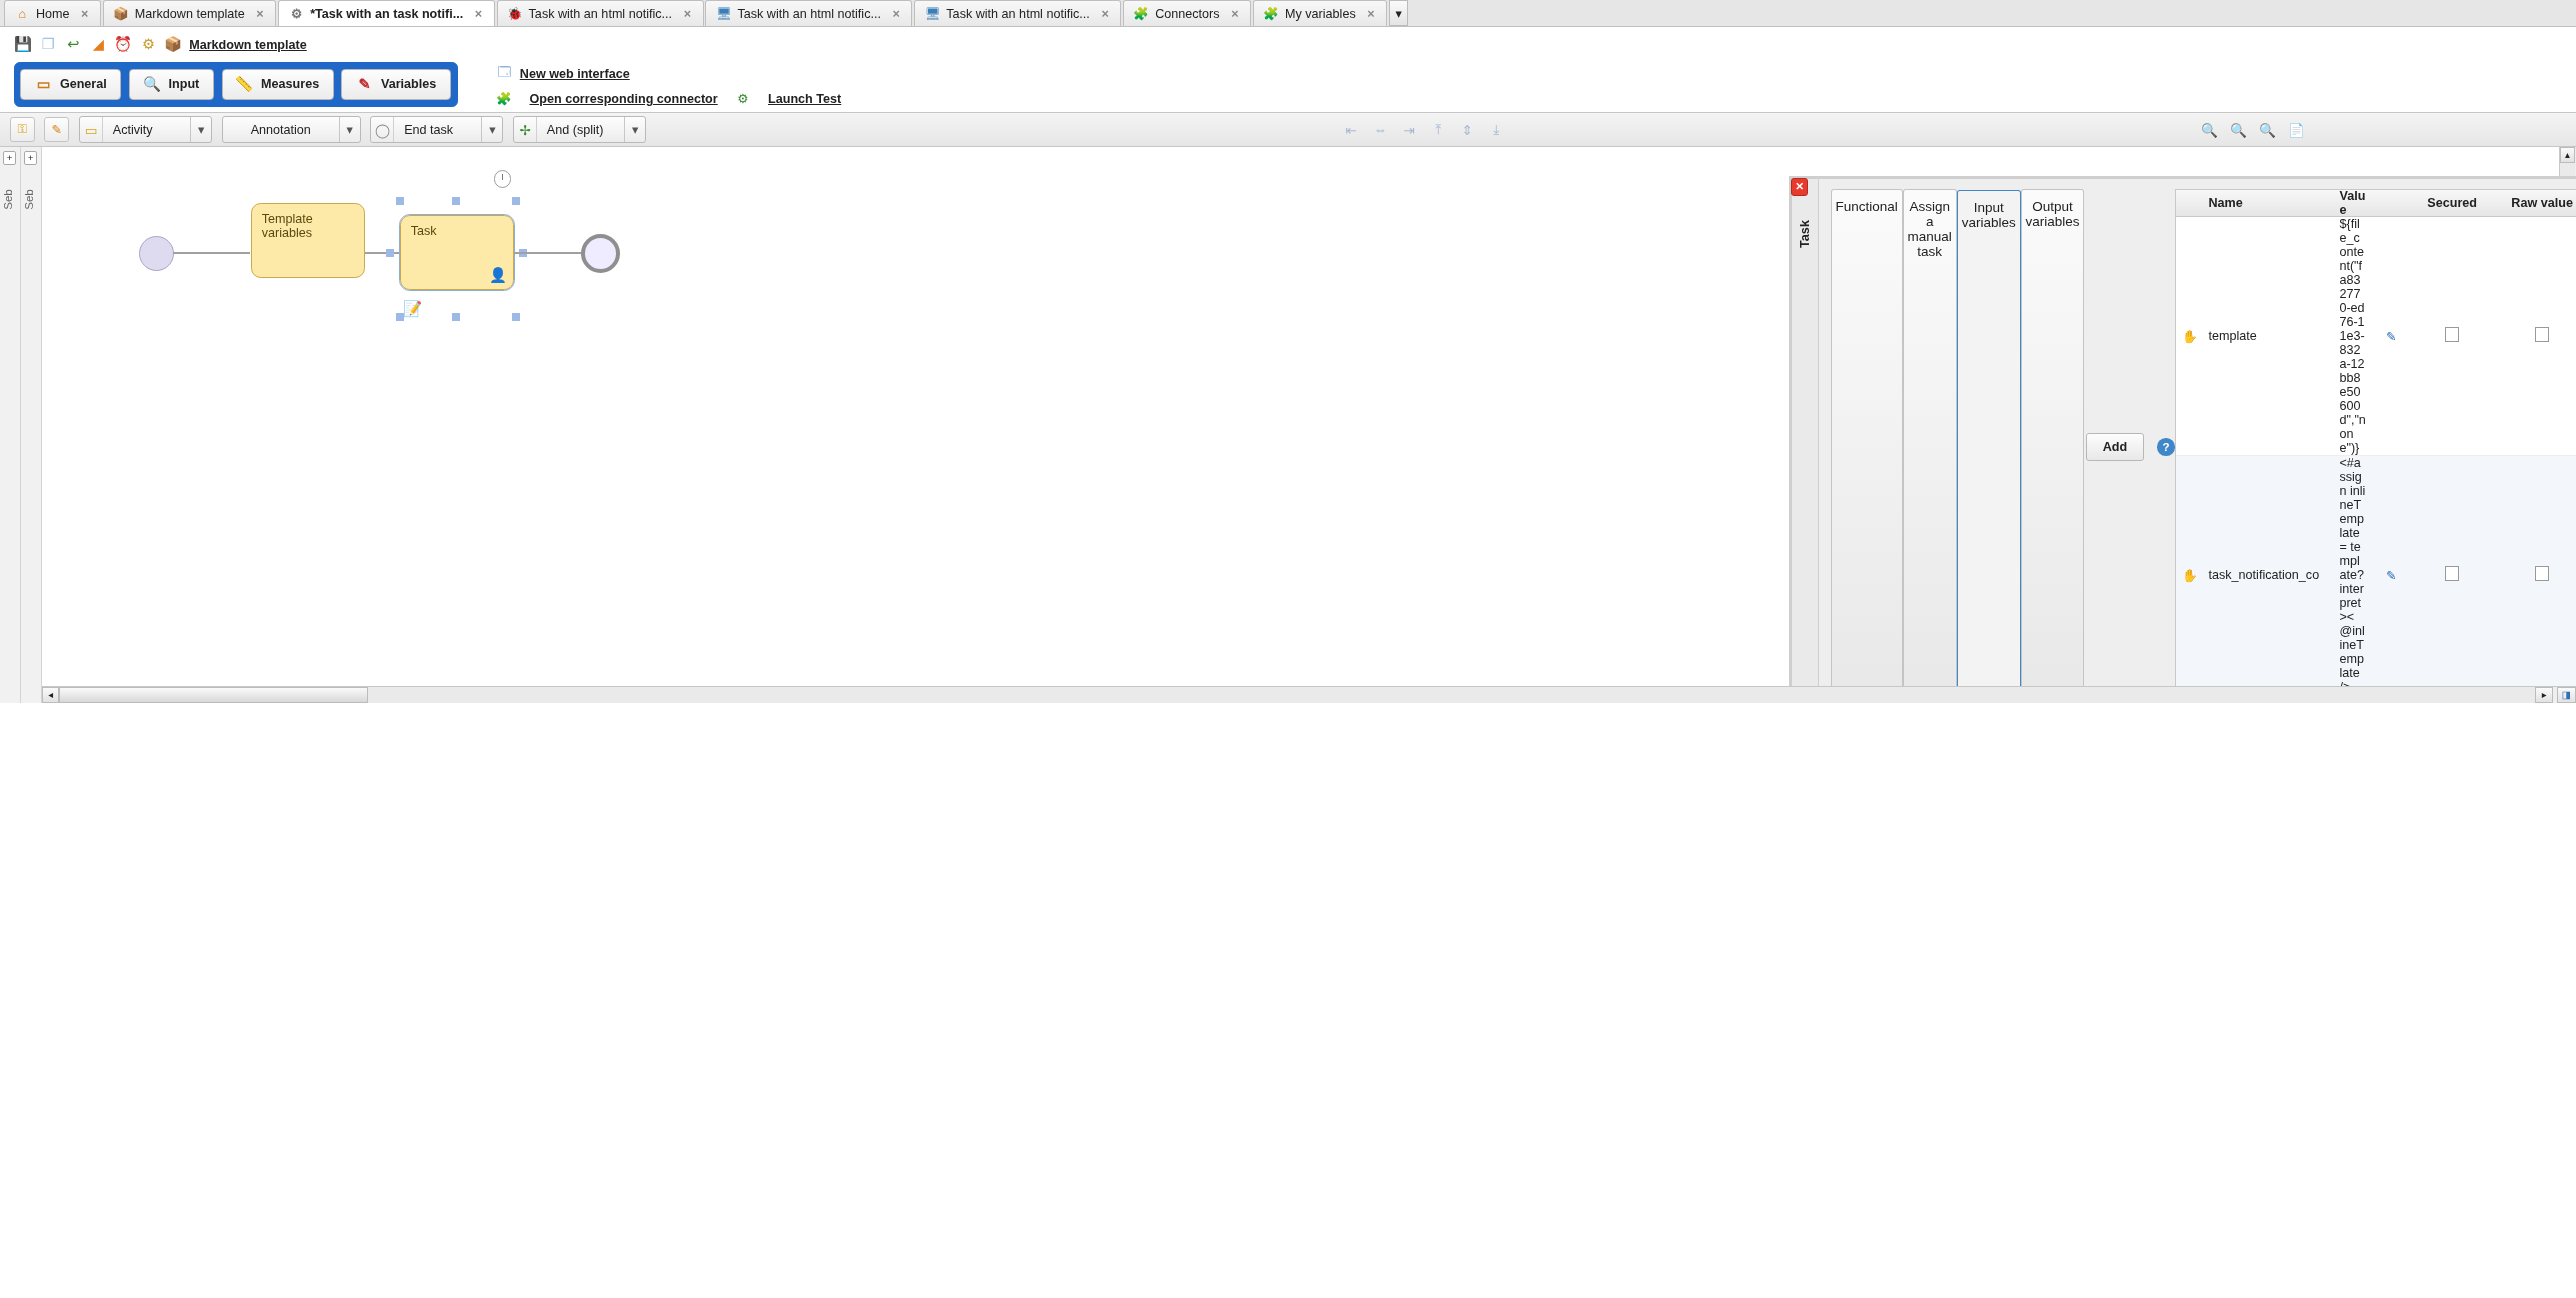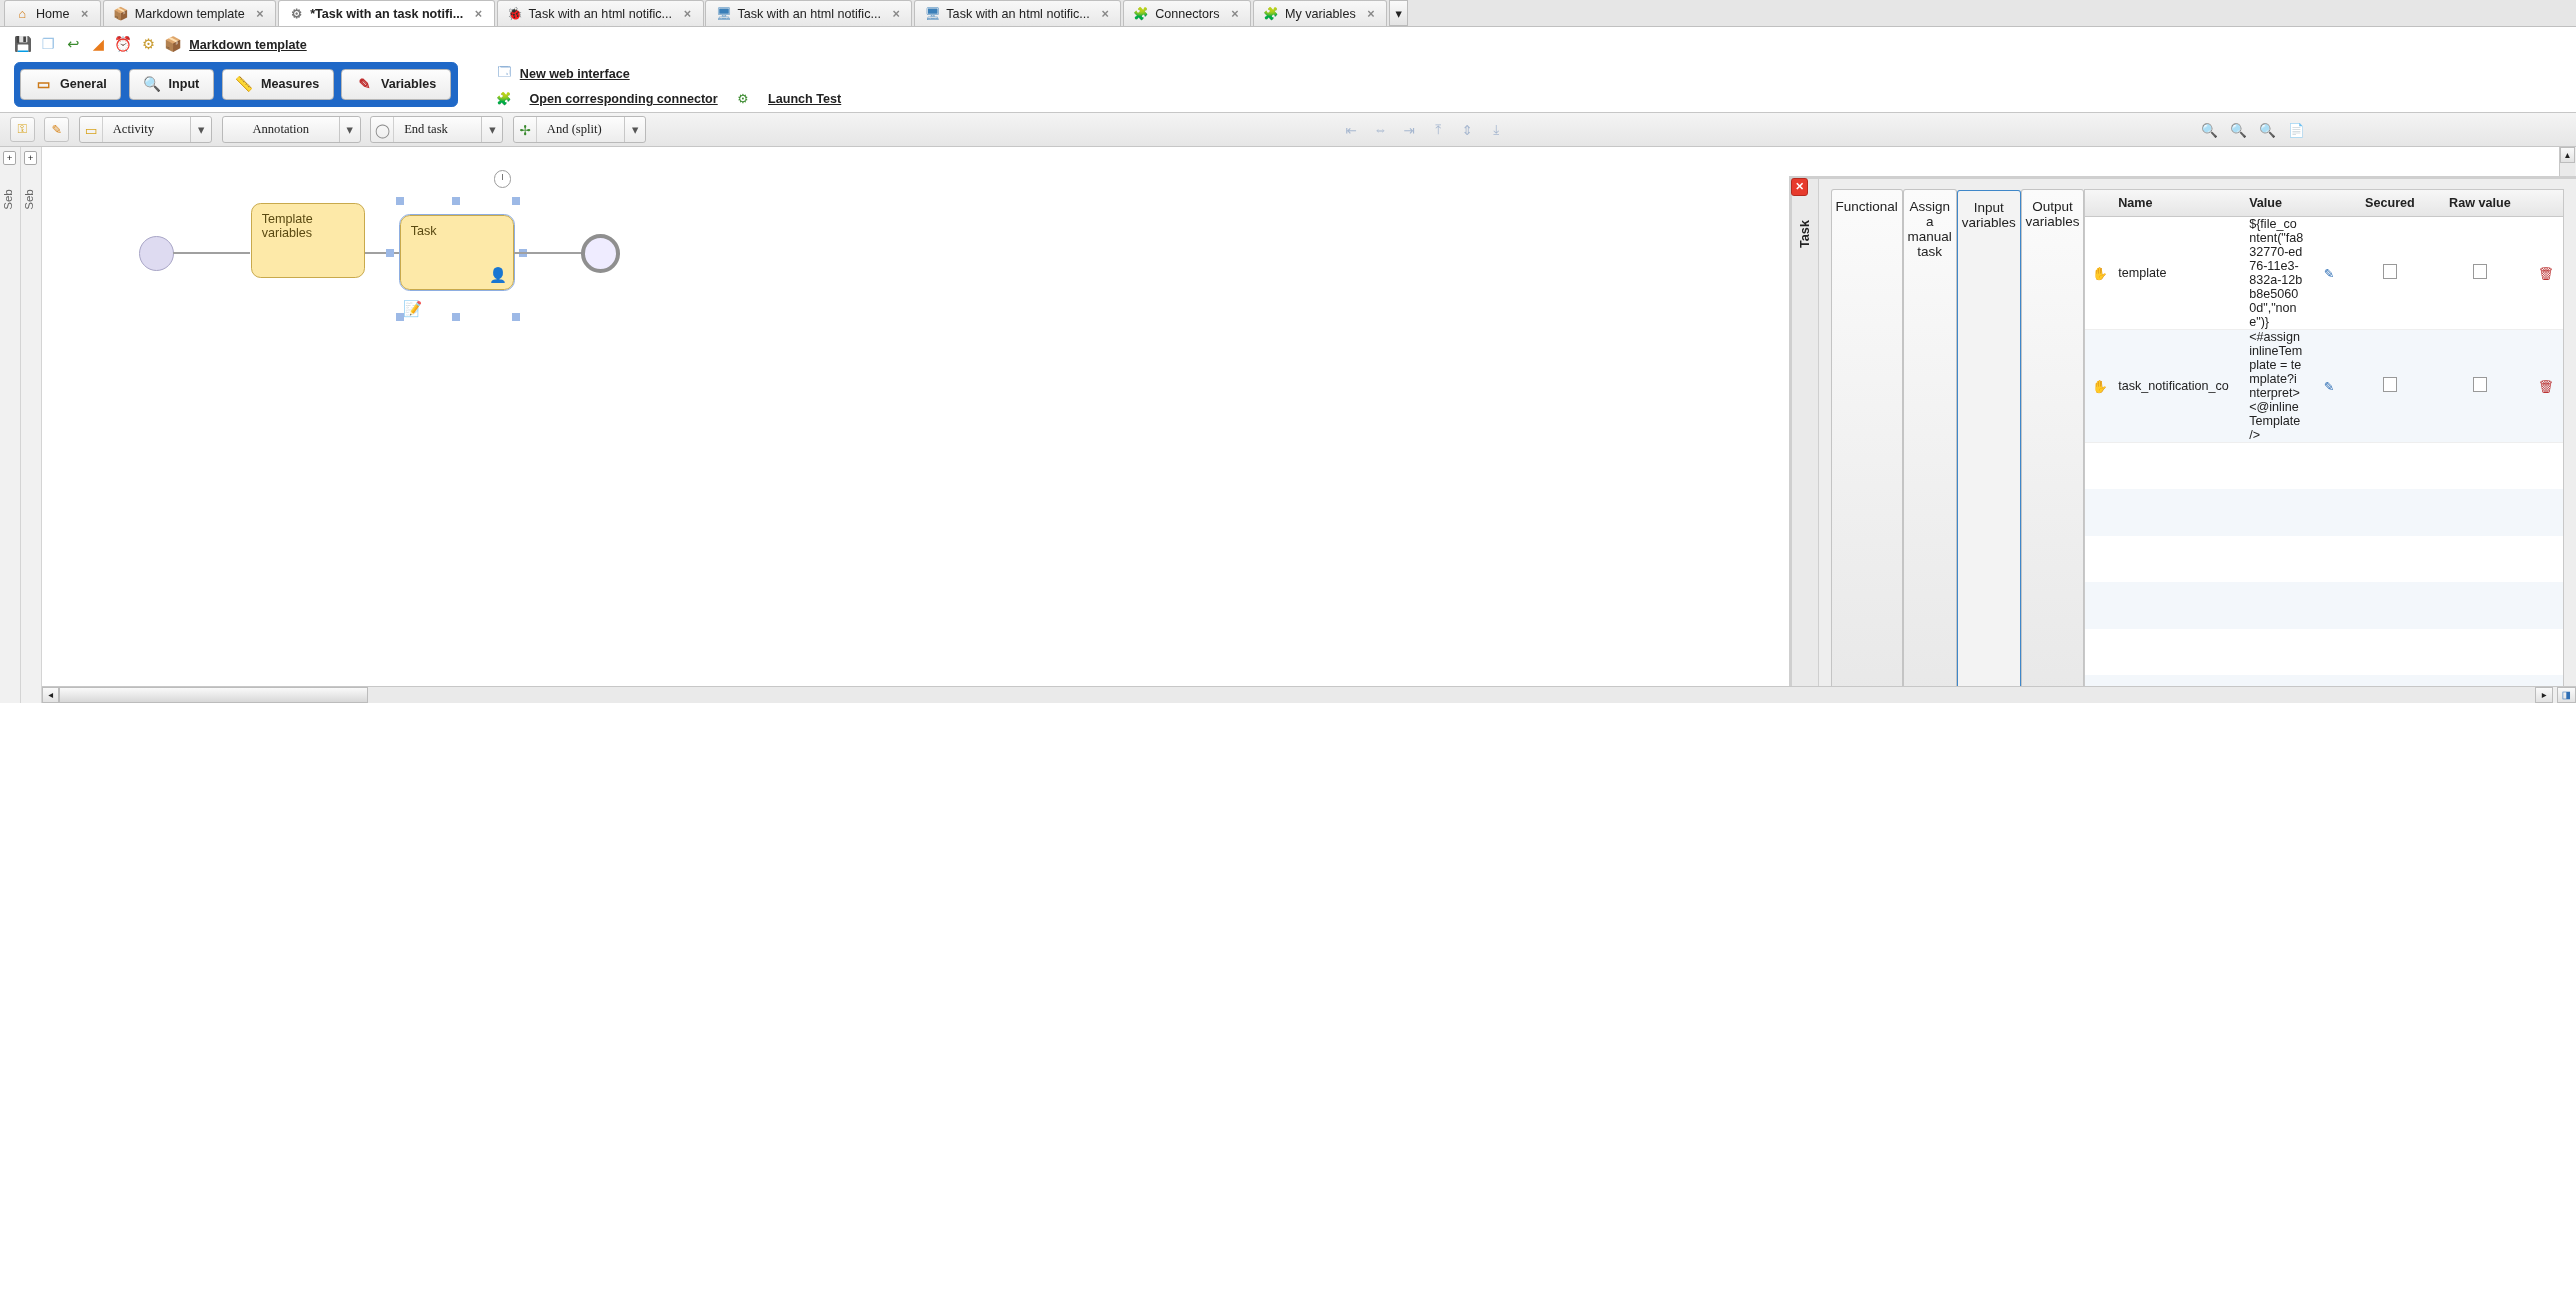--- a/index.html
+++ b/index.html
@@ -27,21 +27,21 @@
     .modeBtn .ic { width:17.4px; height:17.4px; display:inline-flex; align-items:center; justify-content:center; font-size:14.5px; }
     .rightLinks { margin-left:39px; display:flex; flex-direction:column; gap:9.7px; padding-top:3.9px; }
     .linkRow { display:flex; align-items:center; gap:7.7px; }
     .lkIcon { width:15.5px; height:15.5px; display:inline-flex; align-items:center; justify-content:center;}
 
     
     .greyBar { height:35px; background:linear-gradient(#f4f4f4,#e6e6e6); border-top:1px solid #c6c6c6; border-bottom:1px solid #c6c6c6; display:flex; align-items:center; padding:0 9.7px; gap:9.7px; width:100%; margin-top:5.8px;}
     .keyBtn { width:25px; height:25px; display:inline-flex; align-items:center; justify-content:center; background:linear-gradient(#fdfdfd,#ececec); border:1px solid #c4c4c4; border-radius:2.9px; cursor:pointer;}
     .combo { display:flex; height:27px; background:linear-gradient(#fdfdfd,#ececec); border:1px solid #b9b9b9; border-radius:2.9px; cursor:pointer; align-items:center;}
     .combo .cIcon { width:23px; display:flex; align-items:center; justify-content:center; border-right:1px solid #d0d0d0; height:100%; font-size:13.5px;}
-    .combo .cLabel { padding:0 9.7px; min-width:87px;font-family:Liberation Serif, serif; }
+    .combo .cLabel { padding:0 9.7px; min-width:87px; }
     .combo .cDrop { width:21px; border-left:1px solid #c7c7c7; height:100%; display:flex; align-items:center; justify-content:center; color:#555;}
     .spacer { flex:1; }
     .alignIcons, .zoomIcons { display:flex; gap:11.6px; }
     .ghostIc { width:17.4px; height:17.4px; opacity:.55; display:inline-flex; align-items:center; justify-content:center; color:#6f8db9; cursor:pointer; font-size:13.5px;}
 
     
     .workspace { position:relative; display:flex; height:556px; }
     .gutter { width:21px; background:#f1f1f1; border-right:1px solid #d4d4d4; position:relative;}
     .gutter .plus { position:absolute; top:3.9px; left:2.9px; width:13.5px; height:13.5px; border:1px solid #a8a8a8; background:#fff; font-size:9.7px; line-height:11.6px; text-align:center; border-radius:1.9px; cursor:pointer;}
     .gutterTxt { transform:rotate(-90deg); position:absolute; top:46px; left:-2.9px; font-size:11.6px; color:#666; }
@@ -287,20 +287,24 @@
           <span>Task</span>
         </div>
       <div class="panelBody">
         <div class="subTabs">
           <div class="subTab">Functional</div>
           <div class="subTab">Assign a manual task</div>
           <div class="subTab active">Input variables</div>
           <div class="subTab">Output variables</div>
         </div>
 
+        <div class="addRow">
+          <div class="addBtn">Add</div>
+          <div class="helpQ">?</div>
+        </div>
 
         <div class="grid">
           <div class="gHead">
             <div class="cDrag"></div>
             <div class="cName">Name</div>
             <div class="cVal">Value</div>
             <div class="cEdit"></div>
             <div class="cSec">Secured</div>
             <div class="cRaw">Raw value</div>
             <div class="cDel"></div>

